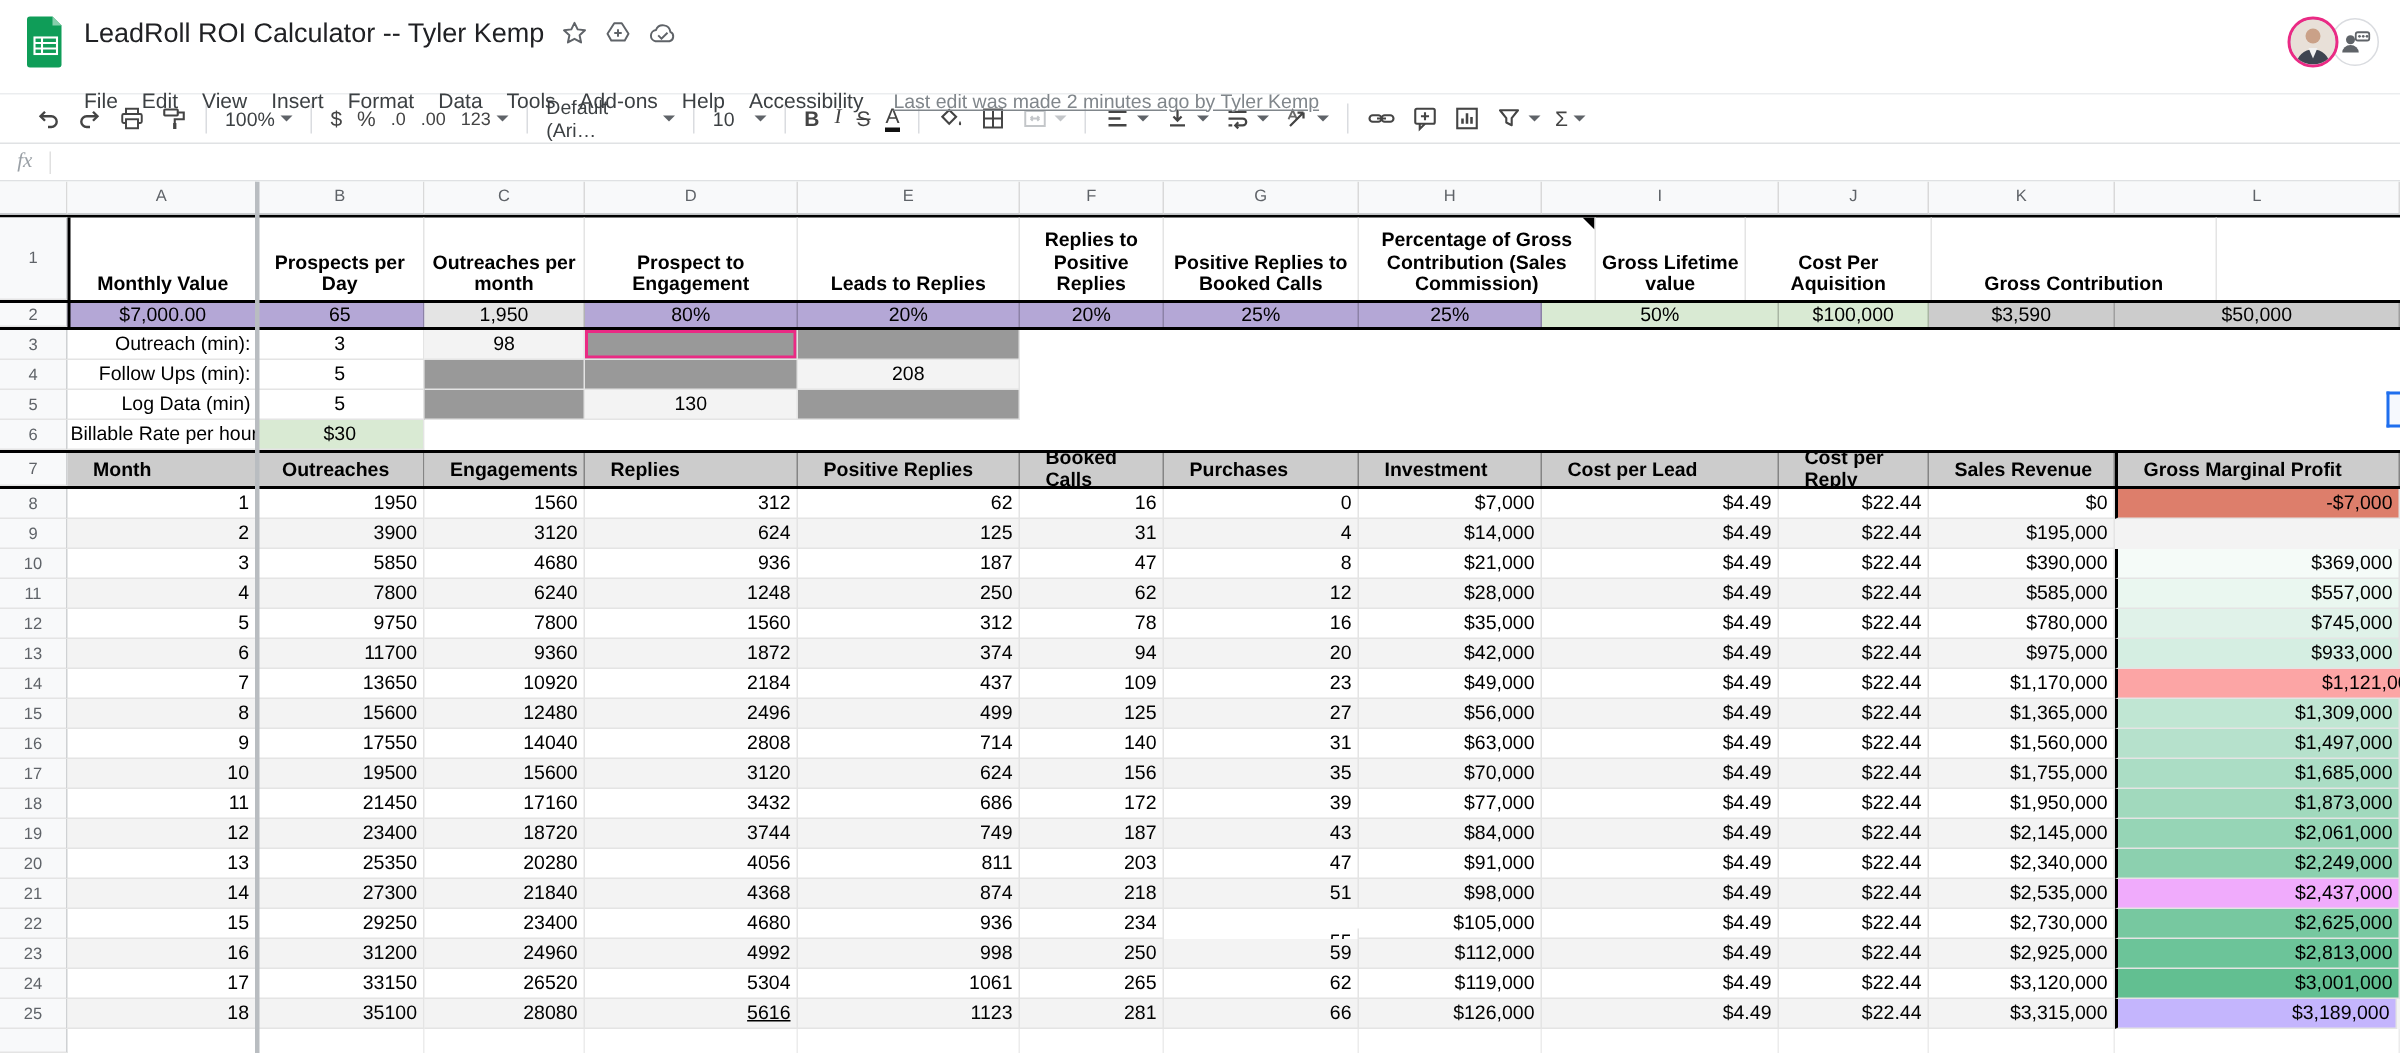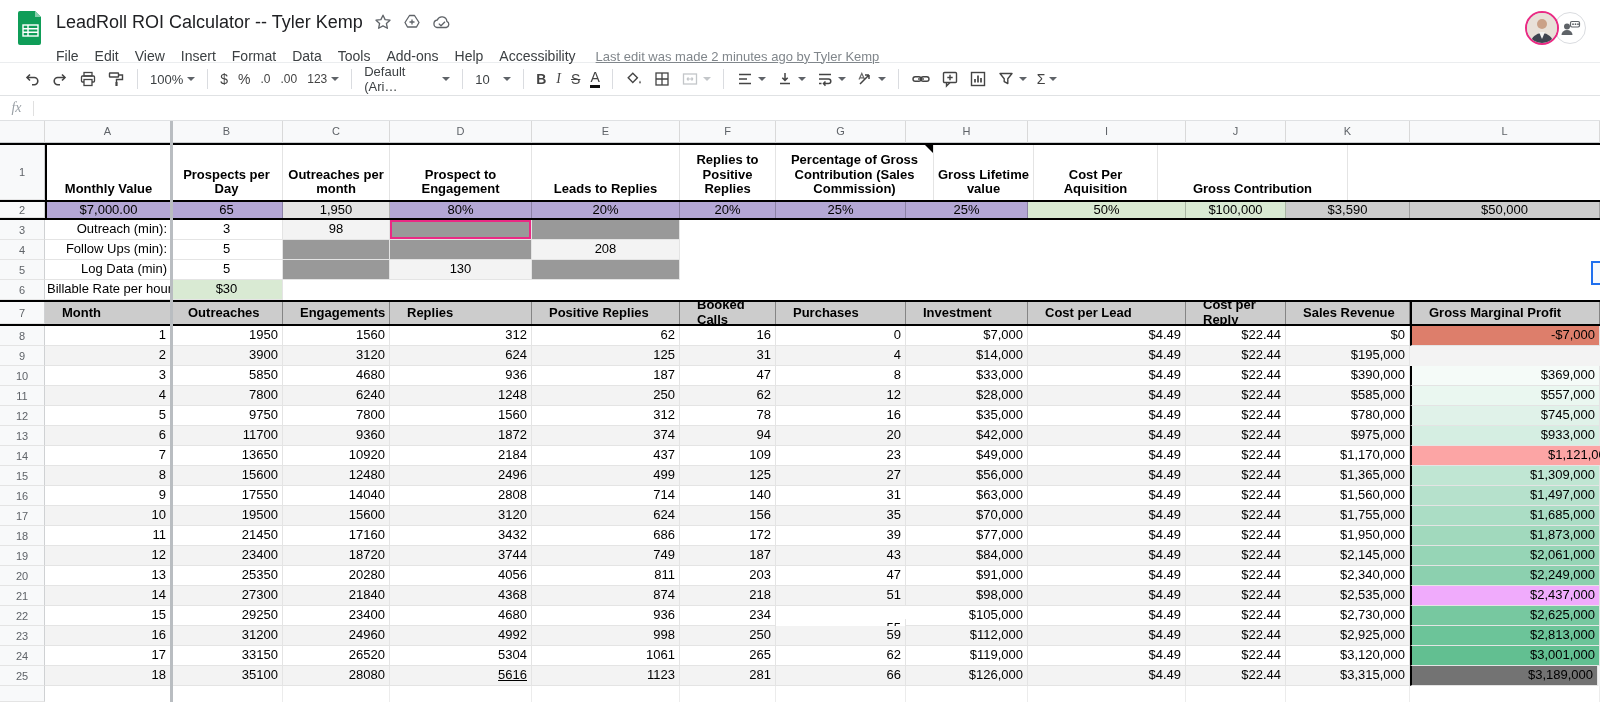--- a/index.html
+++ b/index.html
@@ -5,21 +5,21 @@
 *{box-sizing:border-box;margin:0;padding:0}
 html,body{width:1600px;height:702px;overflow:hidden;background:#fff;
   font-family:"Liberation Sans",sans-serif;color:#202124}
 
 .titlebar{height:62px;position:relative;display:flex;align-items:flex-start;padding:9px 0 0 17px}
 .logo{flex:none;margin:1px 12px 0 0}
 .tcol{display:flex;flex-direction:column}
 .trow1{display:flex;align-items:center;gap:11px;height:26px}
 .doc-title{font-size:18px;color:#202124}
 .ticon{display:flex;align-items:center;color:#5f6368}
-.menubar{display:flex;align-items:center;margin-top:9px;height:24px}
+.menubar{display:flex;align-items:center;margin-top:20px;height:24px}
 .mi{font-size:14px;color:#3c4043;padding:2px 8px;border-radius:3px;cursor:default}
 .mi:first-child{padding-left:0}
 .lastedit{font-size:13px;color:#80868b;text-decoration:underline;margin-left:12px;cursor:pointer}
 .avatars{position:absolute;right:14px;top:11px;display:flex;align-items:center}
 .avatar-ring{width:34px;height:34px;border-radius:50%;border:2px solid #ea2a84;overflow:hidden;
   background:#cfd8dc;z-index:2;display:flex;align-items:center;justify-content:center}
 .anon-badge{width:32px;height:32px;border-radius:50%;border:1px solid #dadce0;background:#fff;
   margin-left:-5px;display:flex;align-items:center;justify-content:center}
 
 .toolbar{height:34px;border-top:1px solid #ebedef;border-bottom:1px solid #e0e2e4;
@@ -322,20 +322,21 @@
       <div class="cell" style="width: 190px;">L</div>
     </div>
     <div class="row r1" style="height: 57px;">
       <div class="rh" style="width: 45px;">1</div>
       <div class="cell th ble" style="width: 126px;">Monthly Value</div>
       <div class="cell th" style="width: 112px;">Prospects per Day</div>
       <div class="cell th" style="width: 107px;">Outreaches per month</div>
       <div class="cell th" style="width: 142px;">Prospect to Engagement</div>
       <div class="cell th" style="width: 148px;">Leads to Replies</div>
       <div class="cell th" style="width: 96px;">Replies to Positive Replies</div>
+      <div class="cell th" style="width: 130px;">Positive Replies to Booked Calls</div>
       <div class="cell th cmt" style="width: 158px;">Percentage of Gross Contribution (Sales Commission)</div>
       <div class="cell th" style="width: 100px;">Gross Lifetime value</div>
       <div class="cell th" style="width: 124px;">Cost Per Aquisition</div>
       <div class="cell th" style="width: 190px;">Gross Contribution</div>
     </div>
     <div class="row r2" style="height: 20px;">
       <div class="rh" style="width: 45px;">2</div>
       <div class="cell purple ble" style="width: 126px;">$7,000.00</div>
       <div class="cell purple" style="width: 112px;">65</div>
       <div class="cell lg2" style="width: 107px;">1,950</div>
@@ -456,21 +457,21 @@
     </div>
     <div class="row" style="height: 20px;">
       <div class="rh" style="width: 45px;">10</div>
       <div class="cell num" style="width: 126px;">3</div>
       <div class="cell num" style="width: 112px;">5850</div>
       <div class="cell num" style="width: 107px;">4680</div>
       <div class="cell num" style="width: 142px;">936</div>
       <div class="cell num" style="width: 148px;">187</div>
       <div class="cell num" style="width: 96px;">47</div>
       <div class="cell num" style="width: 130px;">8</div>
-      <div class="cell num" style="width: 122px;">$33,000</div>
+      <div class="cell num" style="width: 122px;">$21,000</div>
       <div class="cell num" style="width: 158px;">$4.49</div>
       <div class="cell num" style="width: 100px;">$22.44</div>
       <div class="cell num" style="width: 124px;">$390,000</div>
       <div class="cell num bl2" style="width: 190px; background: rgb(245, 251, 248);">$369,000</div>
     </div>
     <div class="row band" style="height: 20px;">
       <div class="rh" style="width: 45px;">11</div>
       <div class="cell num" style="width: 126px; background: rgb(243, 243, 243);">4</div>
       <div class="cell num" style="width: 112px; background: rgb(243, 243, 243);">7800</div>
       <div class="cell num" style="width: 107px; background: rgb(243, 243, 243);">6240</div>
@@ -685,21 +686,21 @@
       <div class="cell num" style="width: 112px; background: rgb(243, 243, 243);">35100</div>
       <div class="cell num" style="width: 107px; background: rgb(243, 243, 243);">28080</div>
       <div class="cell num" style="width: 142px; background: rgb(243, 243, 243); text-decoration: underline;">5616</div>
       <div class="cell num" style="width: 148px; background: rgb(243, 243, 243);">1123</div>
       <div class="cell num" style="width: 96px; background: rgb(243, 243, 243);">281</div>
       <div class="cell num" style="width: 130px; background: rgb(243, 243, 243);">66</div>
       <div class="cell num" style="width: 122px; background: rgb(243, 243, 243);">$126,000</div>
       <div class="cell num" style="width: 158px; background: rgb(243, 243, 243);">$4.49</div>
       <div class="cell num" style="width: 100px; background: rgb(243, 243, 243);">$22.44</div>
       <div class="cell num" style="width: 124px; background: rgb(243, 243, 243);">$3,315,000</div>
-      <div class="cell num bl2" style="width: 188px; background: #737373;">$3,189,000</div>
+      <div class="cell num bl2" style="width: 188px; background: #c4b5fd;">$3,189,000</div>
     </div>
     <div class="row r26" style="height: 16px;">
       <div class="rh" style="width: 45px;"></div>
       <div class="cell" style="width: 126px;"></div>
       <div class="cell" style="width: 112px;"></div>
       <div class="cell" style="width: 107px;"></div>
       <div class="cell" style="width: 142px;"></div>
       <div class="cell" style="width: 148px;"></div>
       <div class="cell" style="width: 96px;"></div>
       <div class="cell" style="width: 130px;"></div>

